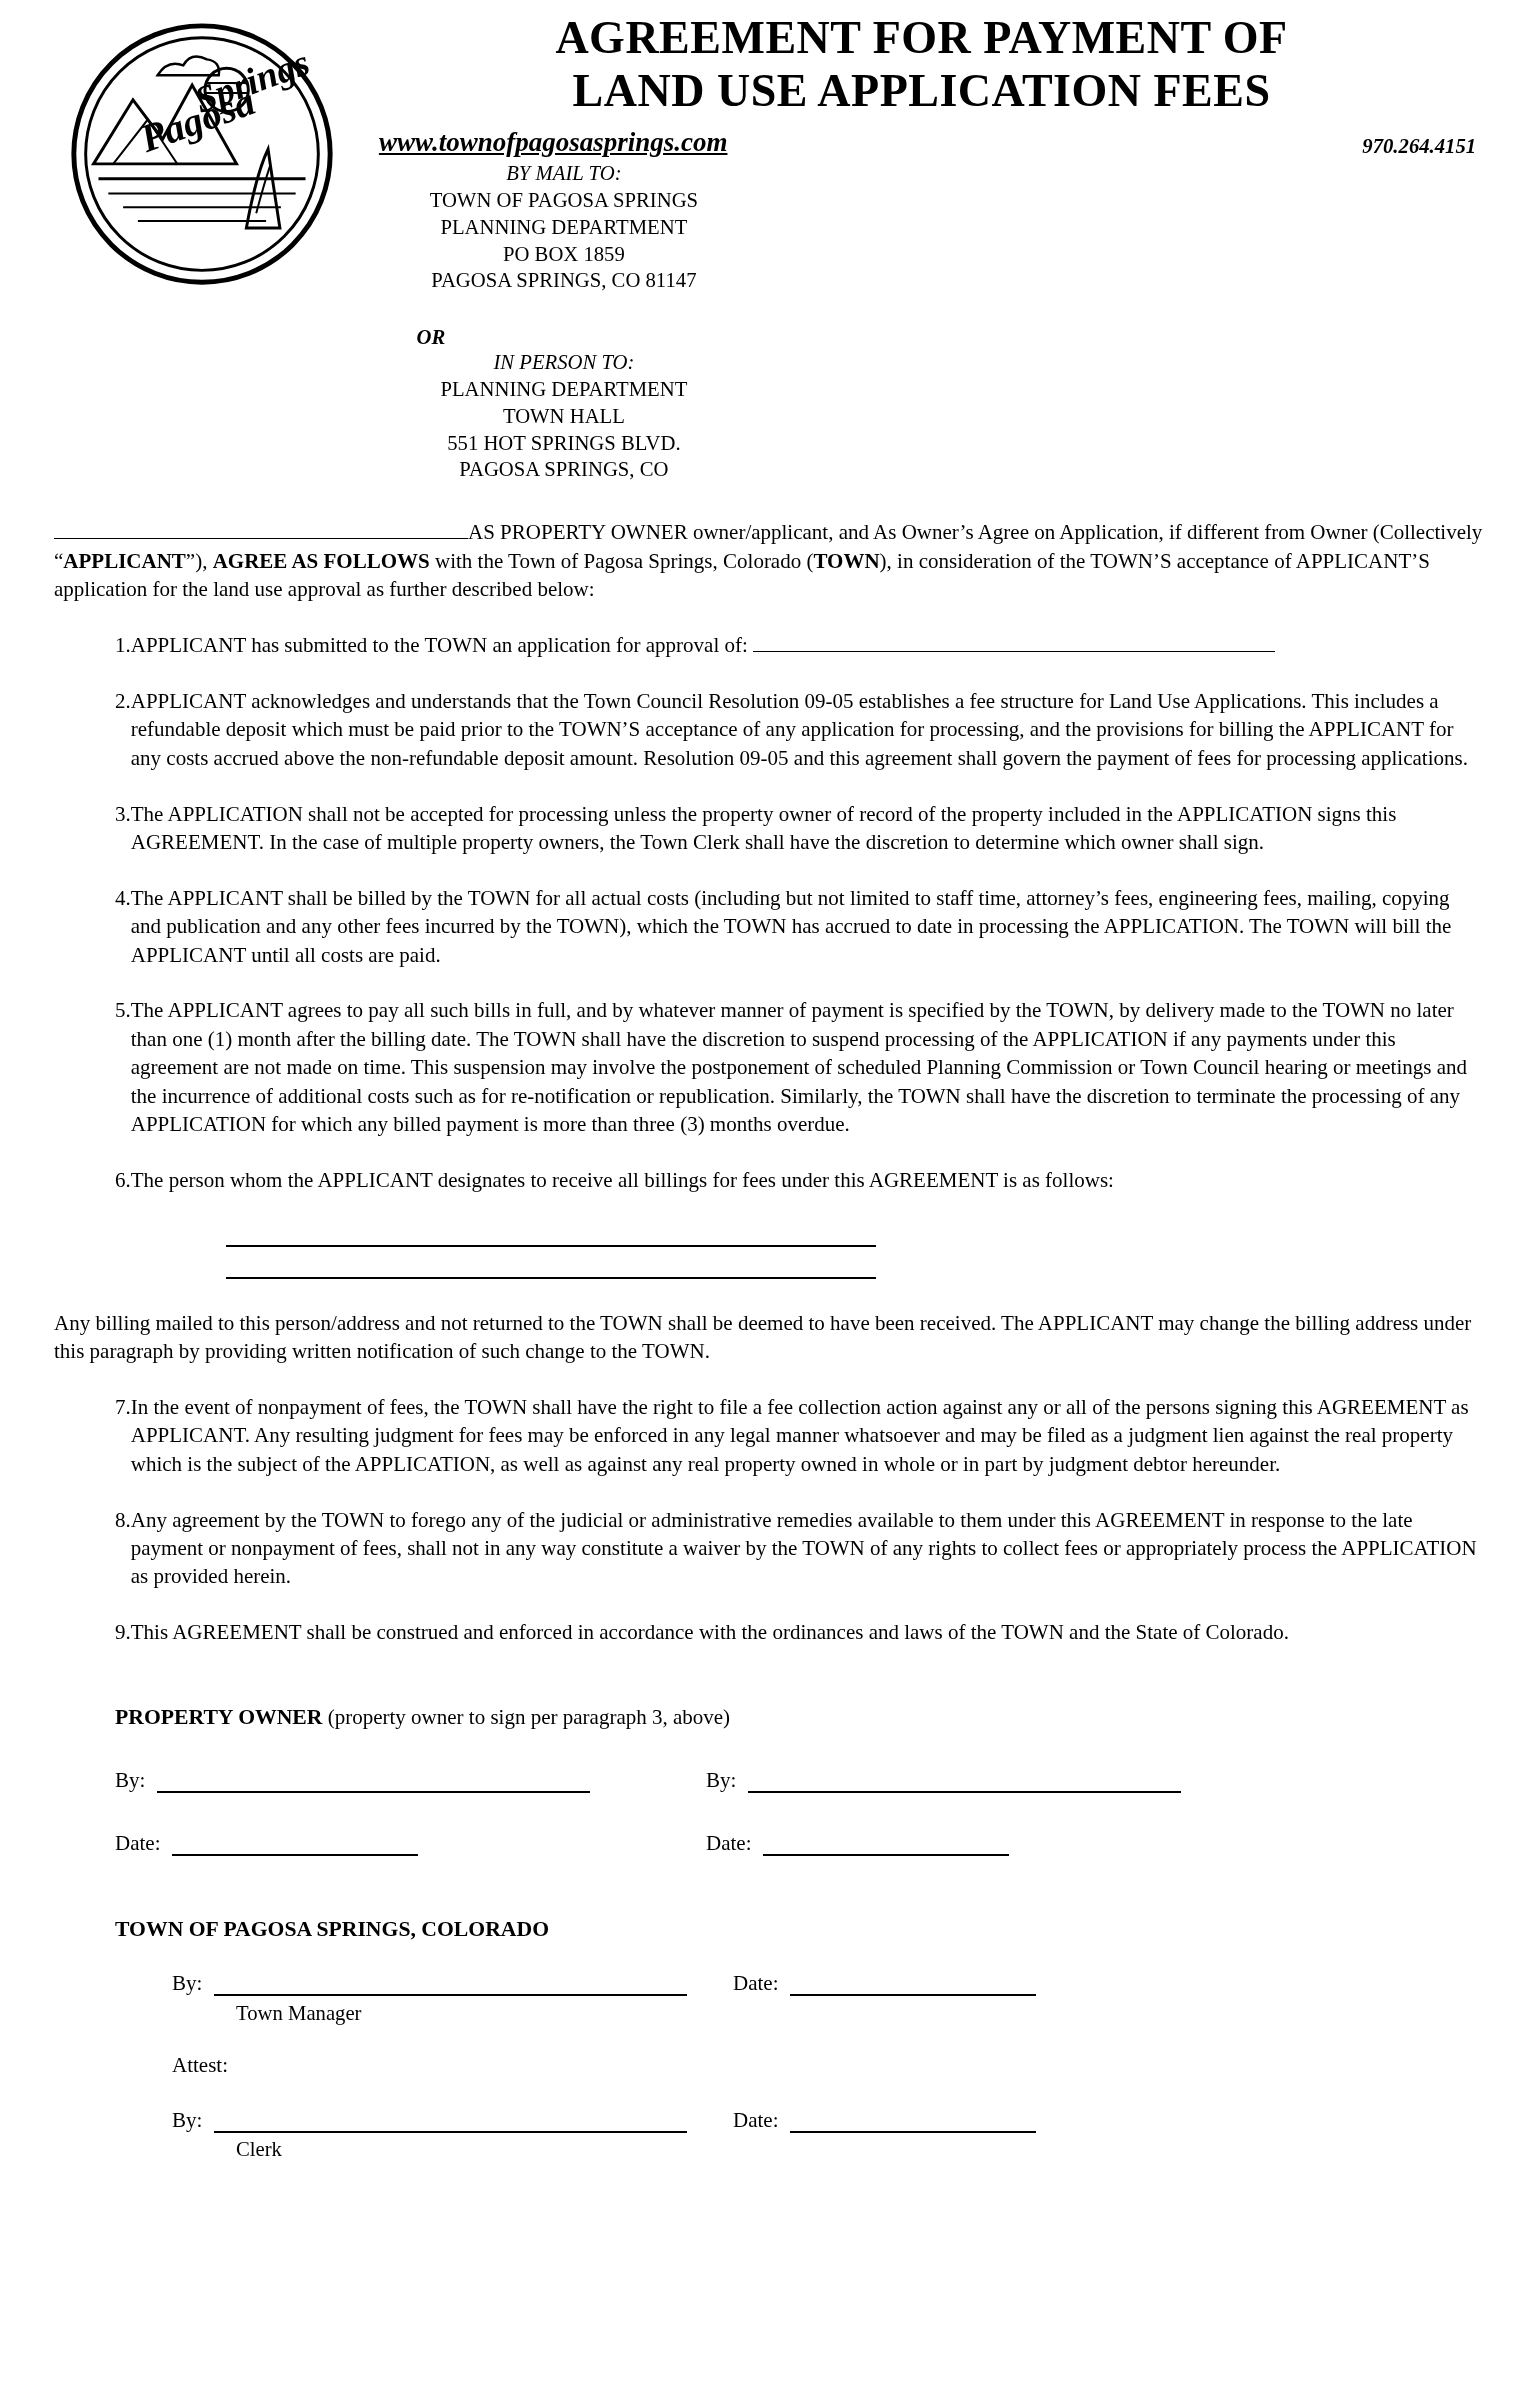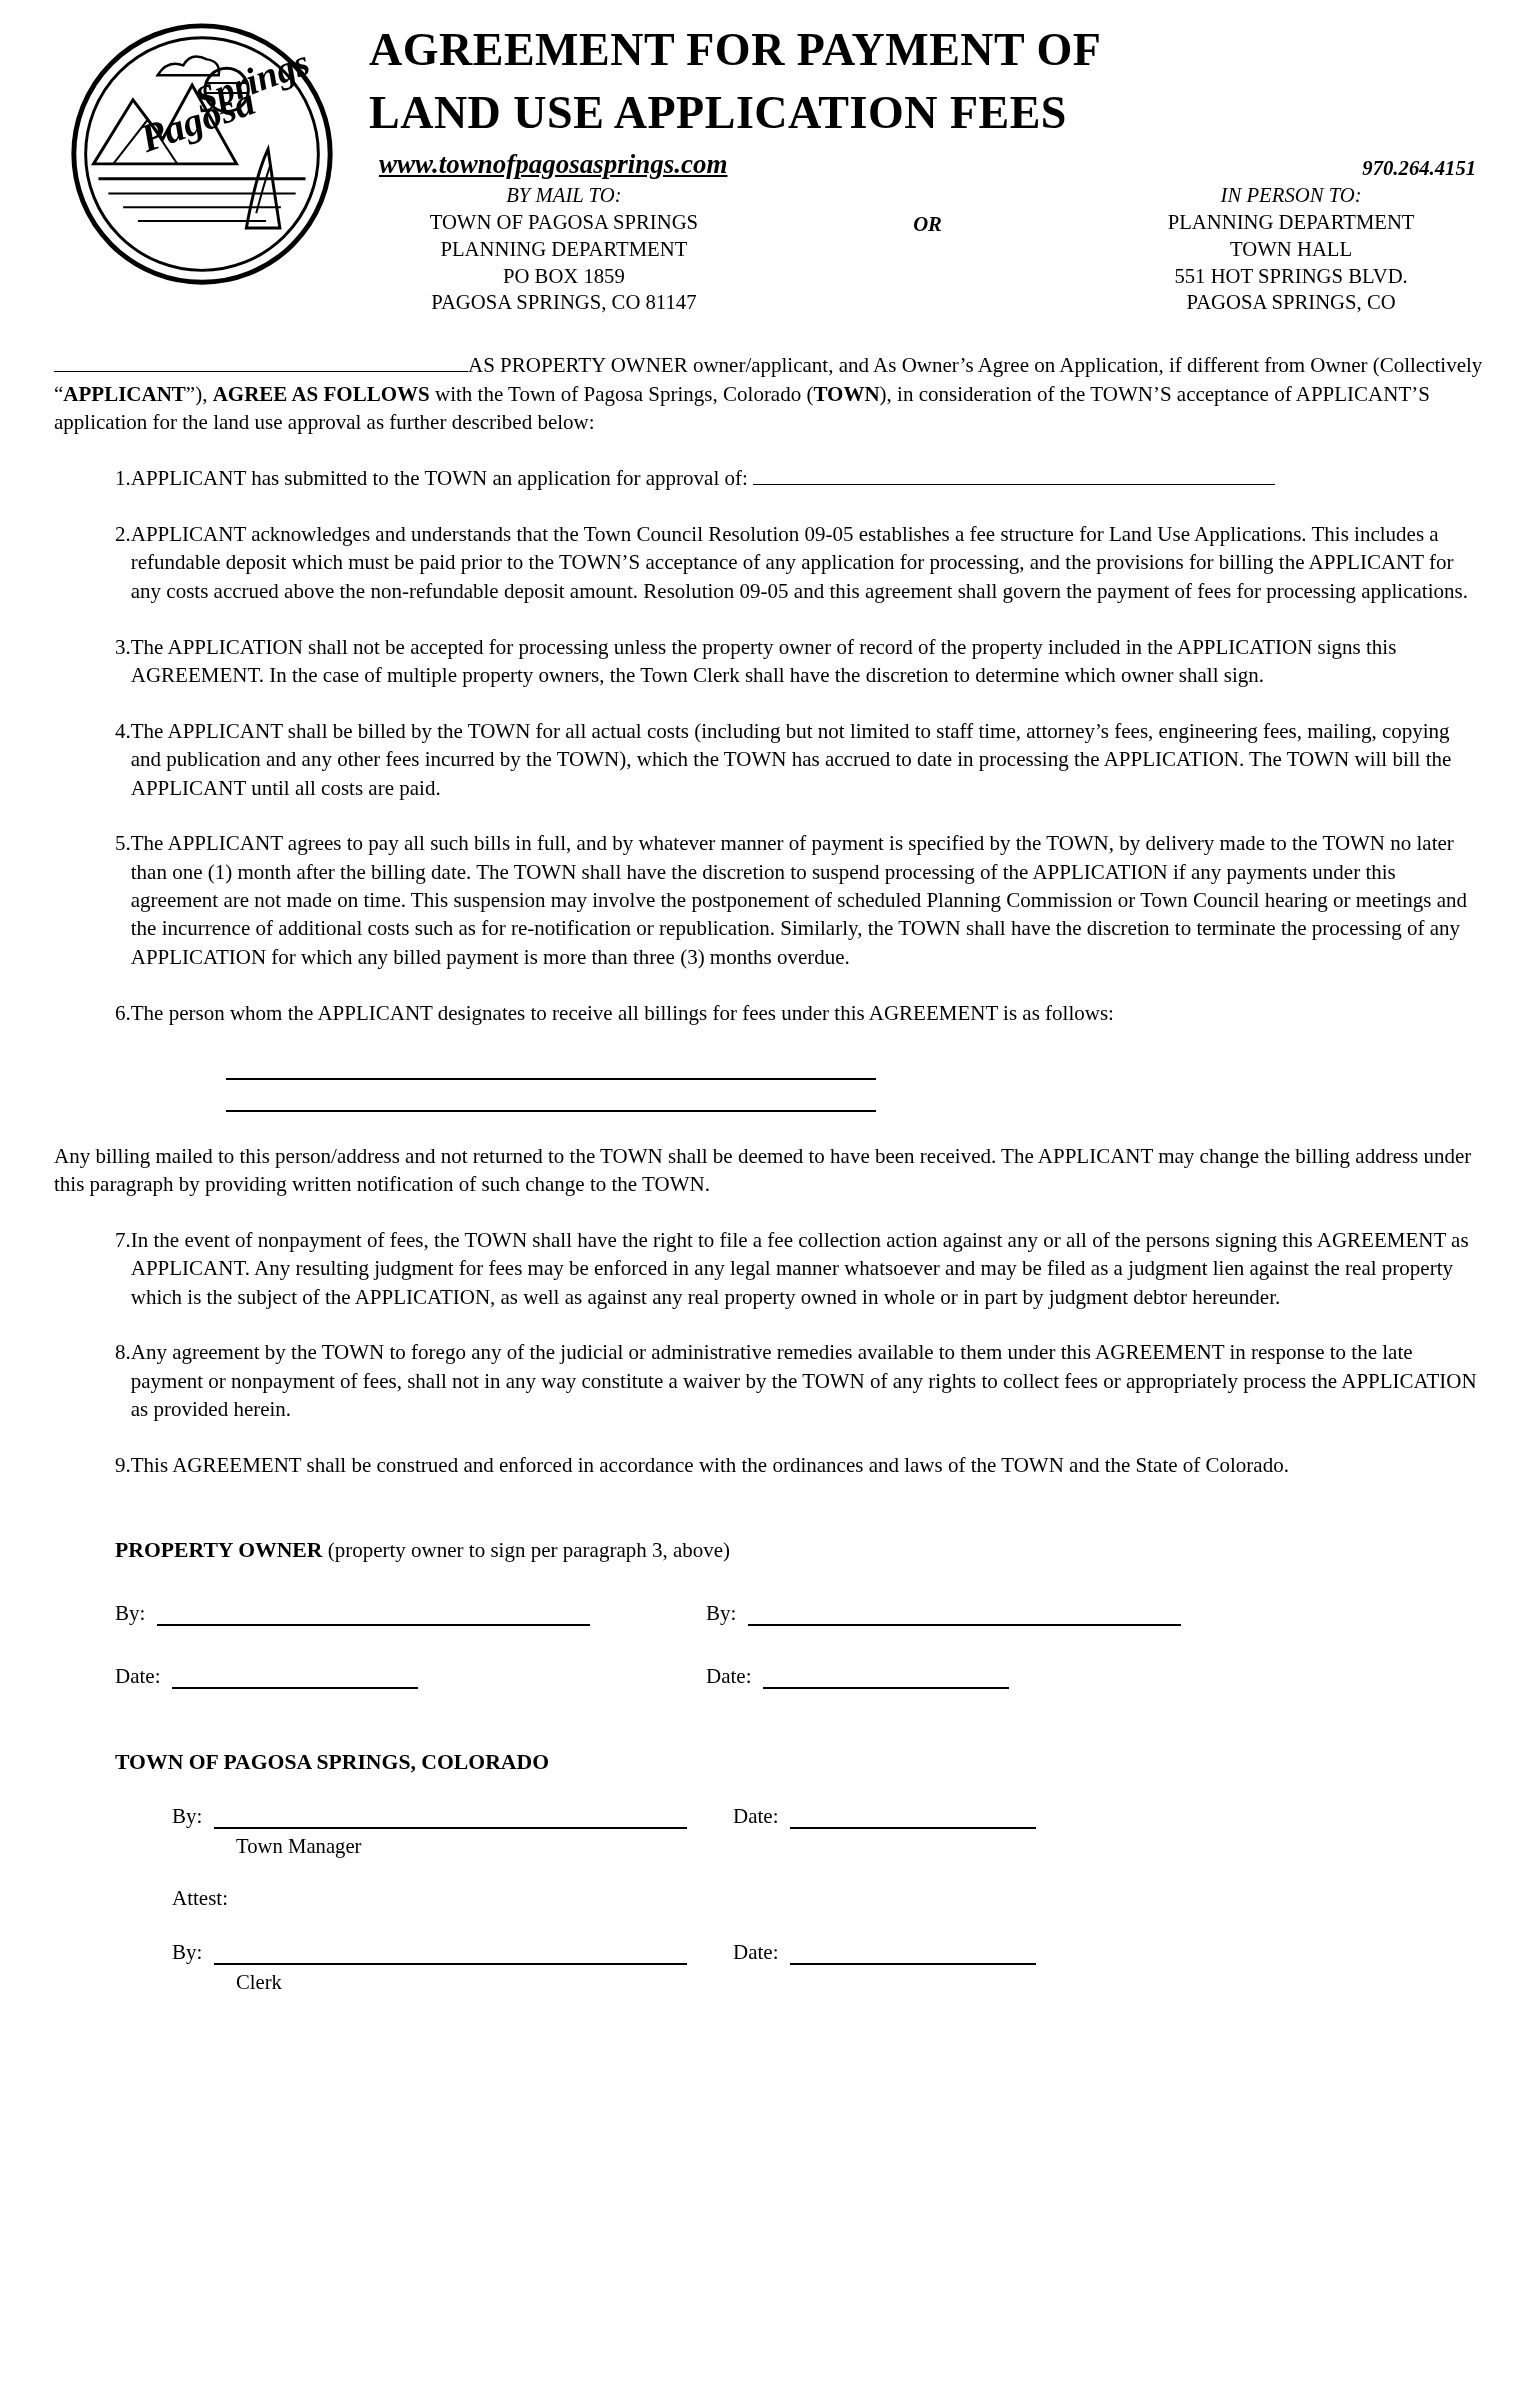--- a/index.html
+++ b/index.html
@@ -33,26 +33,27 @@
   }
   .logo {
     width: 296px;
     height: 281px;
   }
   .header-right {
     flex: 1 1 auto;
     padding-top: 2px;
   }
   .doc-title {
+    text-align: center;
     font-family: "Liberation Serif", serif;
     font-weight: bold;
     font-size: 46px;
     line-height: 1.12;
     letter-spacing: 0.5px;
-    margin: 12px 0 2px 0;
+    margin: 0 0 2px 0;
     padding-right: 9.9px;
   }
   .contact-top {
     display: flex;
     flex-direction: row;
     justify-content: space-between;
     align-items: flex-end;
     margin-top: 9.9px;
     padding: 0 7.9px 0 9.9px;
   }
@@ -62,21 +63,21 @@
     font-size: 27px;
     text-decoration: underline;
   }
   .phone {
     font-style: italic;
     font-weight: bold;
     font-size: 20.7px;
   }
   .contact-cols {
     display: flex;
-    flex-direction: row;
+    flex-direction: column;
     justify-content: space-between;
     align-items: flex-start;
     margin-top: 2px;
     padding: 0 5.9px 0 7.9px;
   }
   .contact-col {
     text-align: center;
     font-size: 20.7px;
     line-height: 1.30;
     width: 374px;

